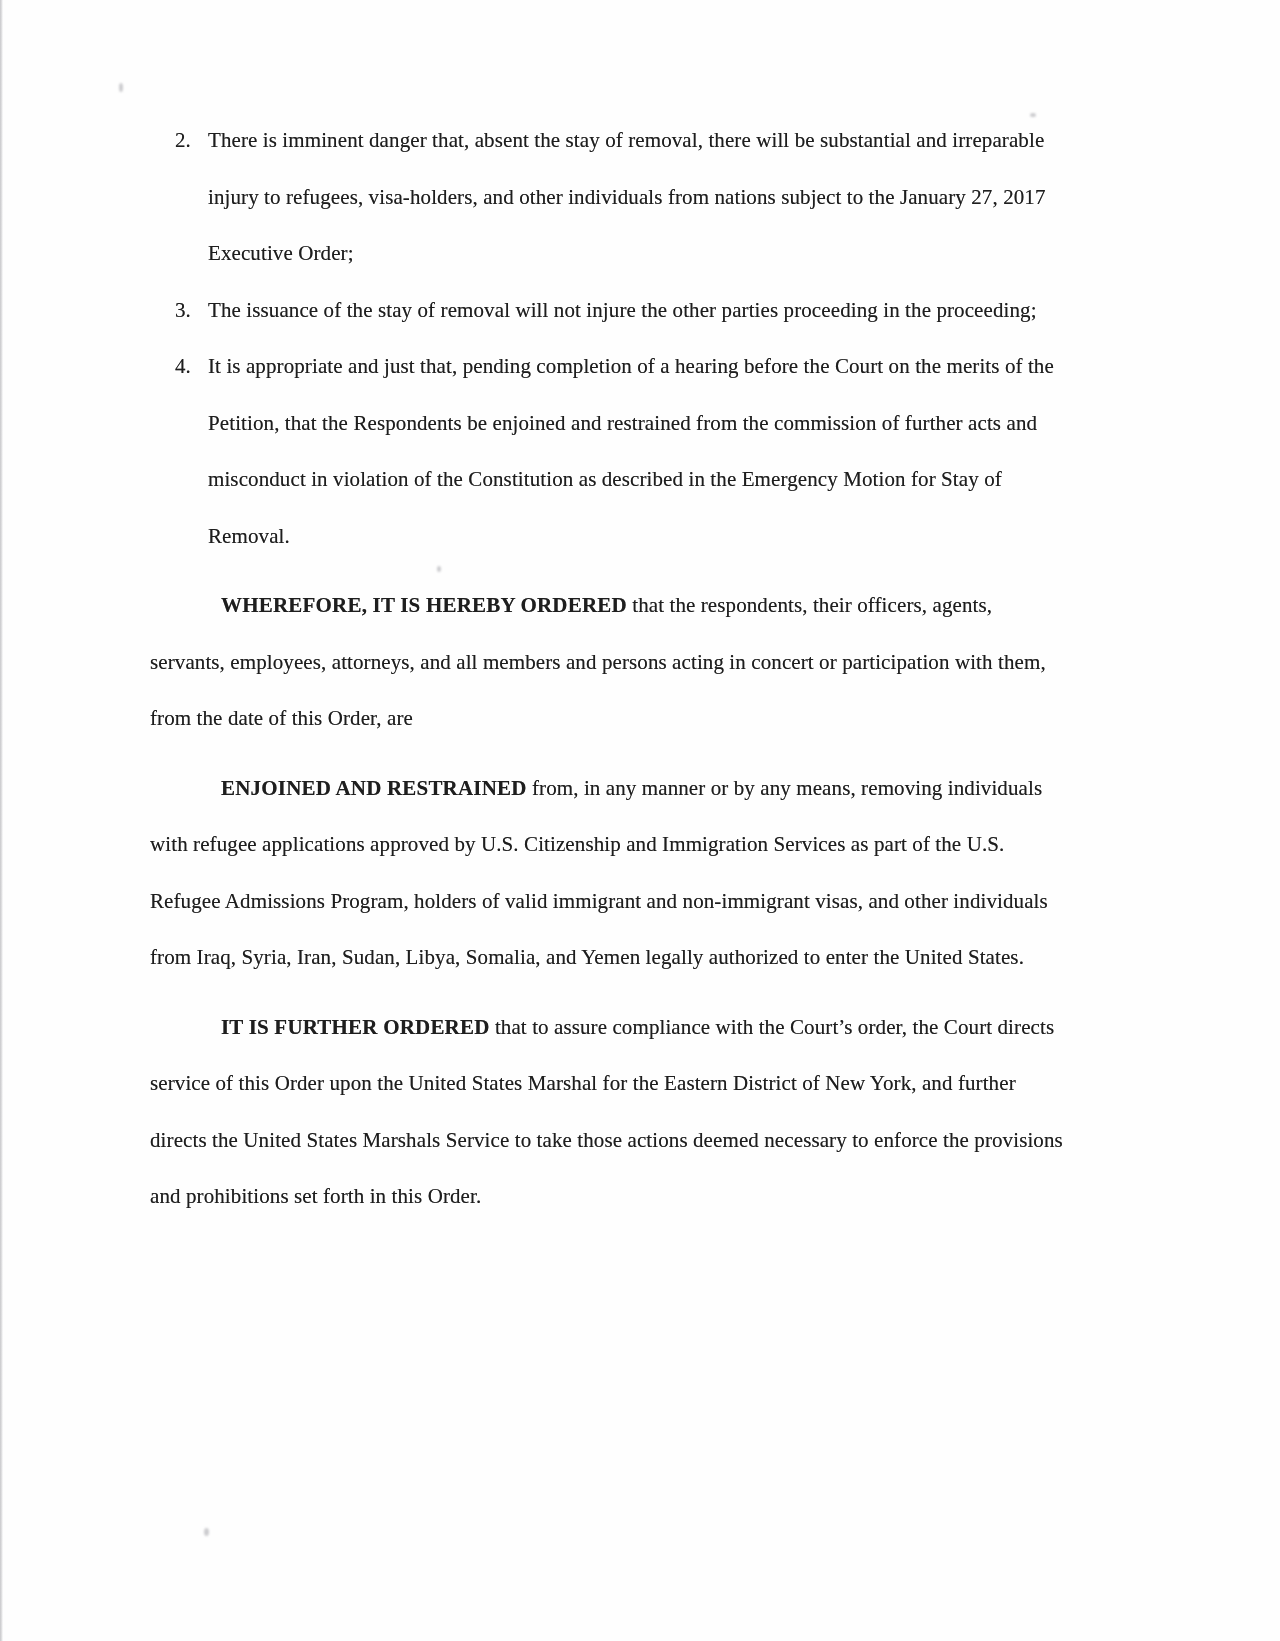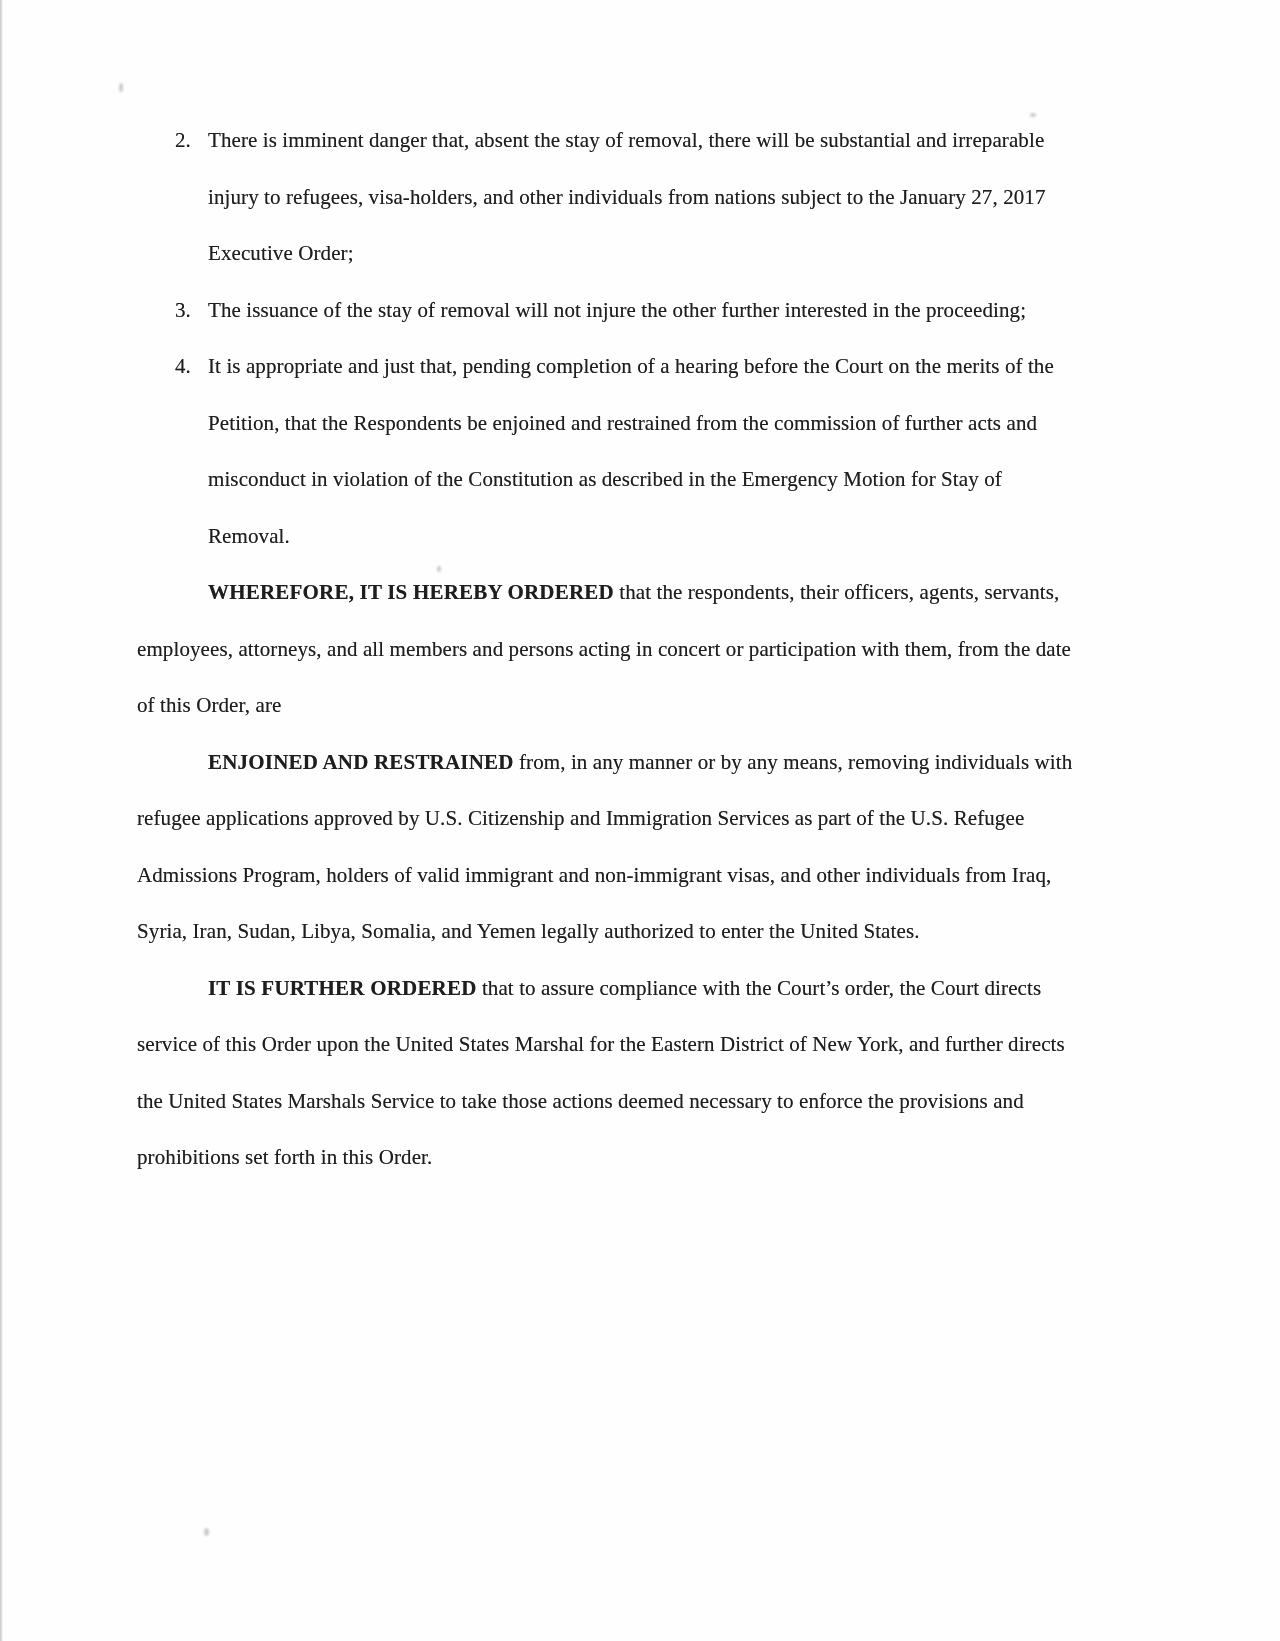--- a/index.html
+++ b/index.html
@@ -47,21 +47,21 @@
     position: relative;
     padding-left: 71px;
     margin: 0;
   }
   ol.num-list .num {
     position: absolute;
     left: 38px;
     top: 0;
   }
   p.body-para {
-    margin: 0;
+    margin: 13px;
     text-indent: 71px;
   }
   p.body-para strong {
     font-weight: bold;
     letter-spacing: 0.2px;
   }
   
   .smudge {
     position: absolute;
     background: #9a9aa0;
@@ -87,21 +87,21 @@
 
   <div class="content">
 
     <ol class="num-list">
       <li>
         <span class="num">2.</span>
         <span class="li-text">There is imminent danger that, absent the stay of removal, there will be substantial and irreparable injury to refugees, visa-holders, and other individuals from nations subject to the January 27, 2017 Executive Order;</span>
       </li>
       <li>
         <span class="num">3.</span>
-        <span class="li-text">The issuance of the stay of removal will not injure the other further interested in the proceeding;</span>
+        <span class="li-text">The issuance of the stay of removal will not injure the other parties proceeding in the proceeding;</span>
       </li>
       <li>
         <span class="num">4.</span>
         <span class="li-text">It is appropriate and just that, pending completion of a hearing before the Court on the merits of the Petition, that the Respondents be enjoined and restrained from the commission of further acts and misconduct in violation of the Constitution as described in the Emergency Motion for Stay of Removal.</span>
       </li>
     </ol>
 
     <p class="body-para"><strong>WHEREFORE, IT IS HEREBY ORDERED</strong><span> that the respondents, their officers, agents, servants, employees, attorneys, and all members and persons acting in concert or participation with them, from the date of this Order, are</span></p>
 
     <p class="body-para"><strong>ENJOINED AND RESTRAINED</strong><span> from, in any manner or by any means, removing individuals with refugee applications approved by U.S. Citizenship and Immigration Services as part of the U.S. Refugee Admissions Program, holders of valid immigrant and non-immigrant visas, and other individuals from Iraq, Syria, Iran, Sudan, Libya, Somalia, and Yemen legally authorized to enter the United States.</span></p>

